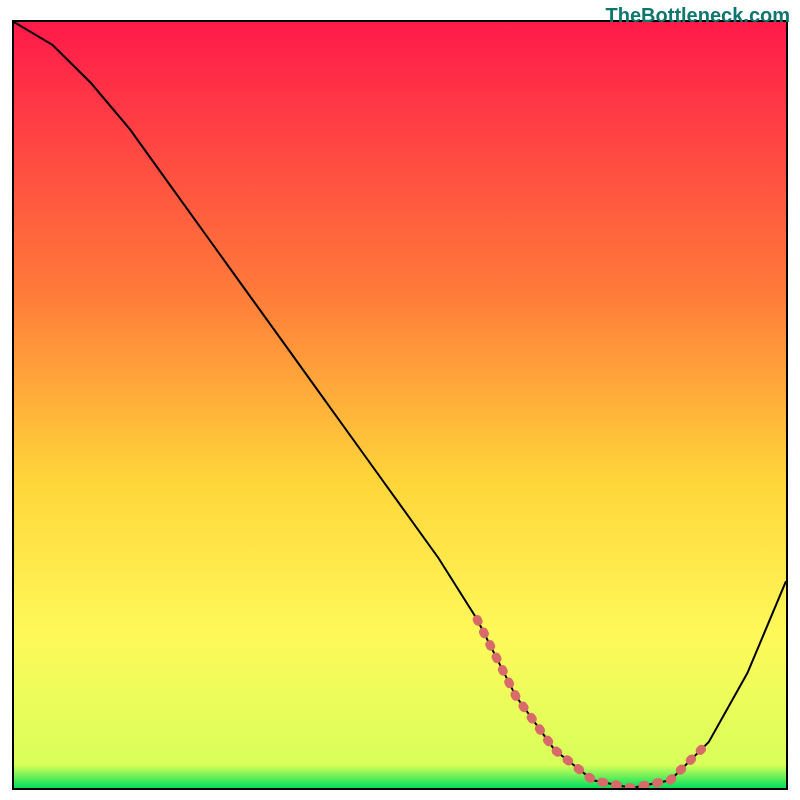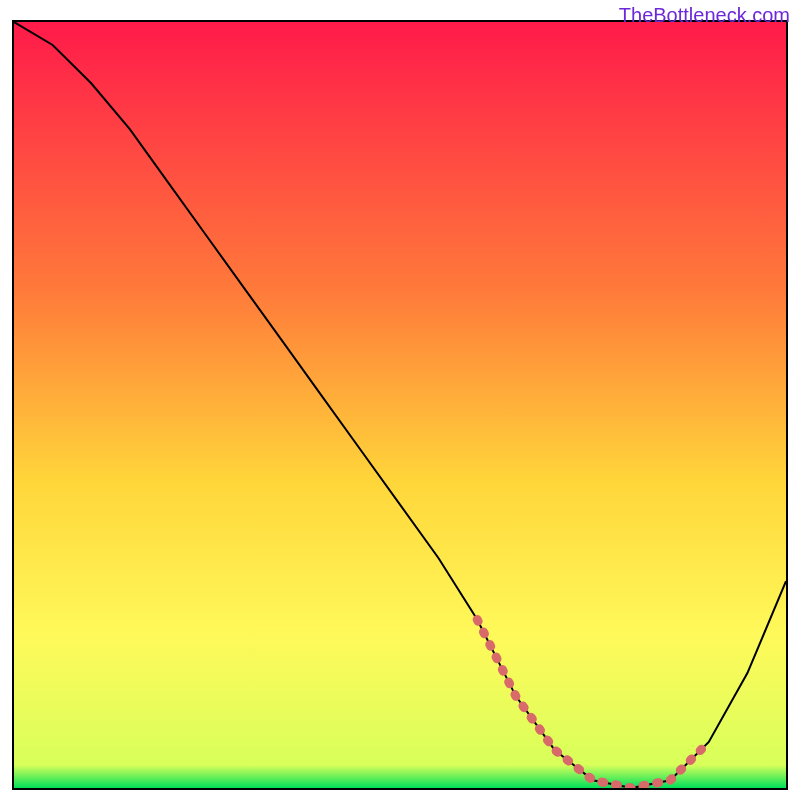--- a/index.html
+++ b/index.html
@@ -9,22 +9,22 @@
     height: 800px;
     background: #ffffff;
     font-family: Arial, sans-serif;
     position: relative;
   }
   .watermark {
     position: absolute;
     top: 4px;
     right: 10px;
     font-size: 20px;
-    font-weight: normal;
-    color: #6d28d9;
+    font-weight: bold;
+    color: #0f766e;
     z-index: 10;
   }
   .chart-container {
     position: absolute;
     left: 12px;
     top: 20px;
     width: 776px;
     height: 770px;
     border: 2px solid #000000;
     box-sizing: border-box;

